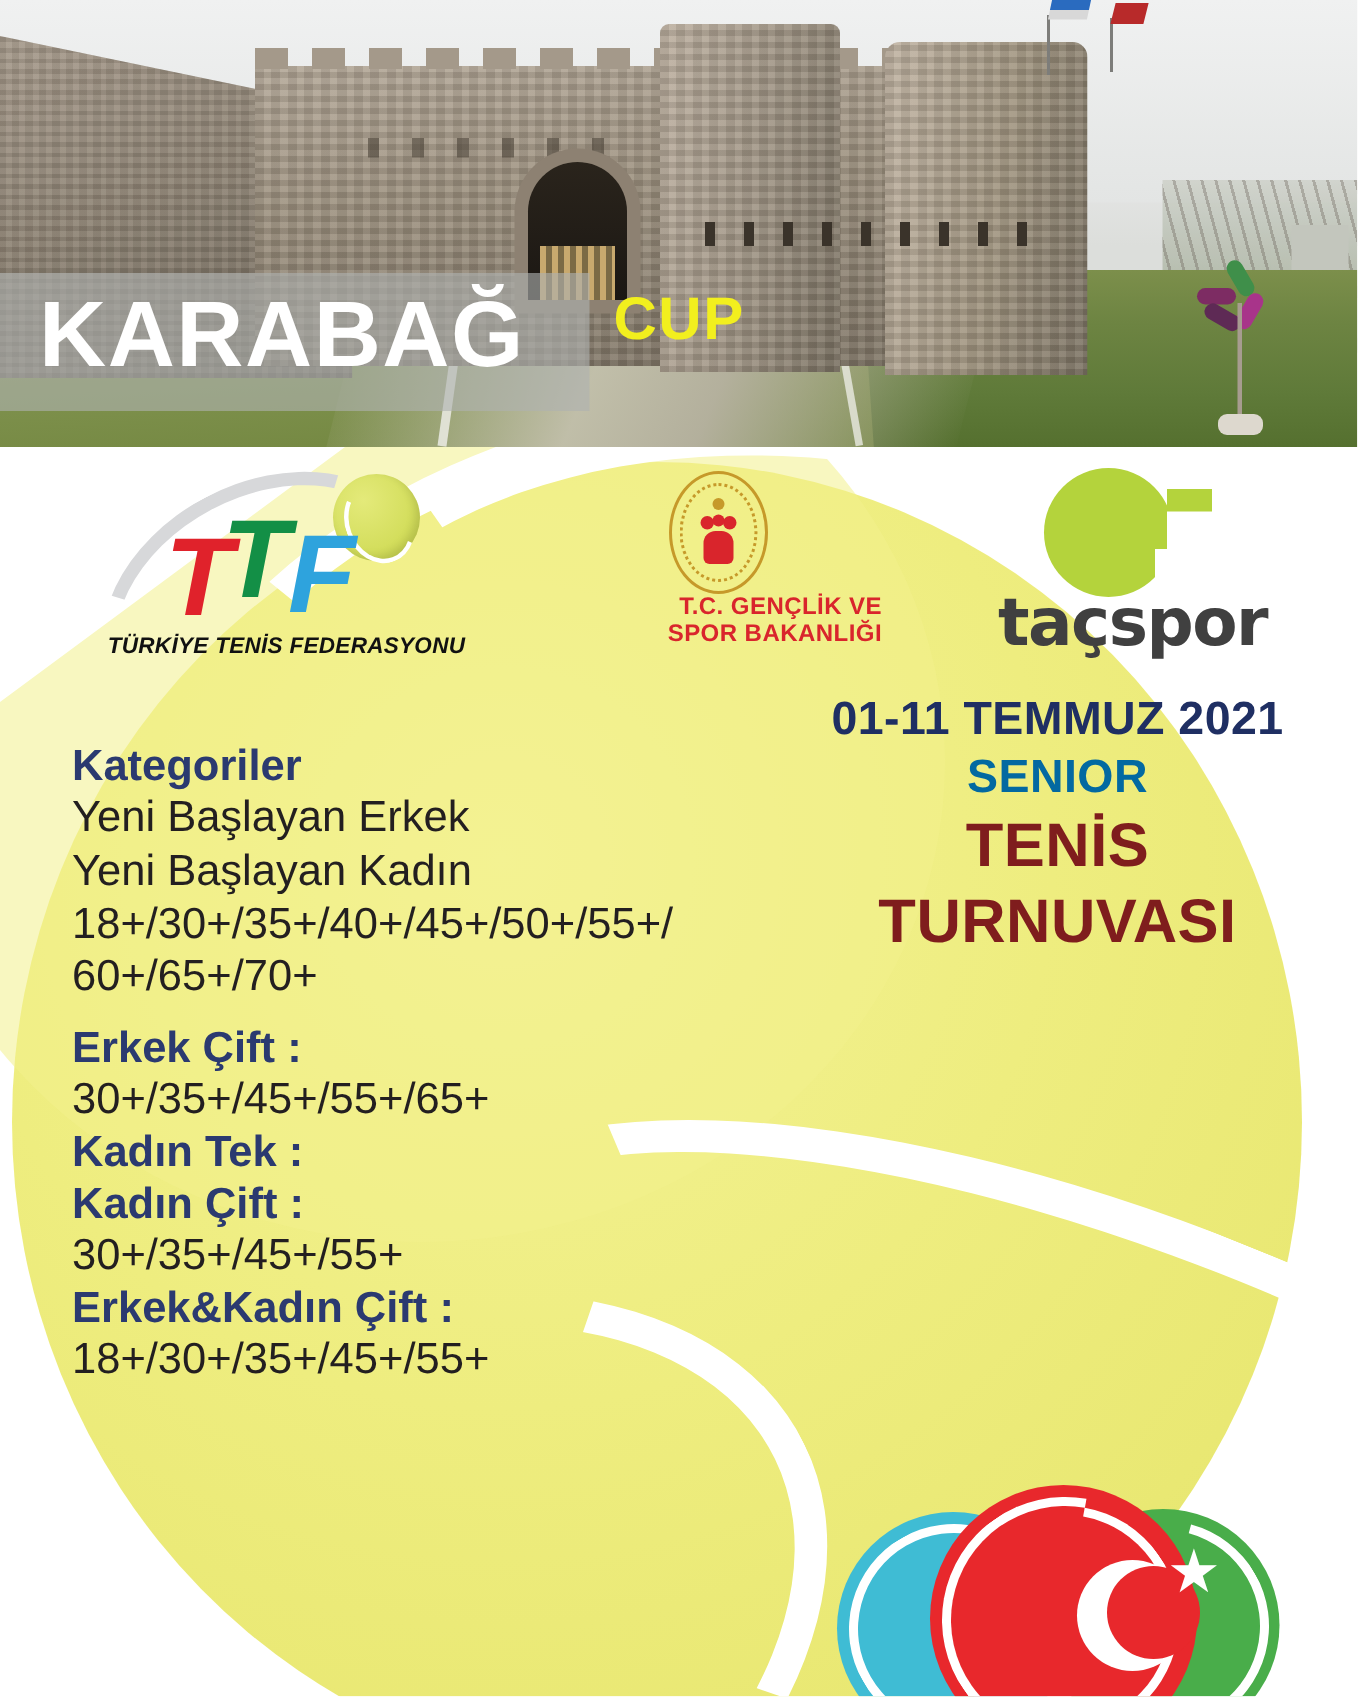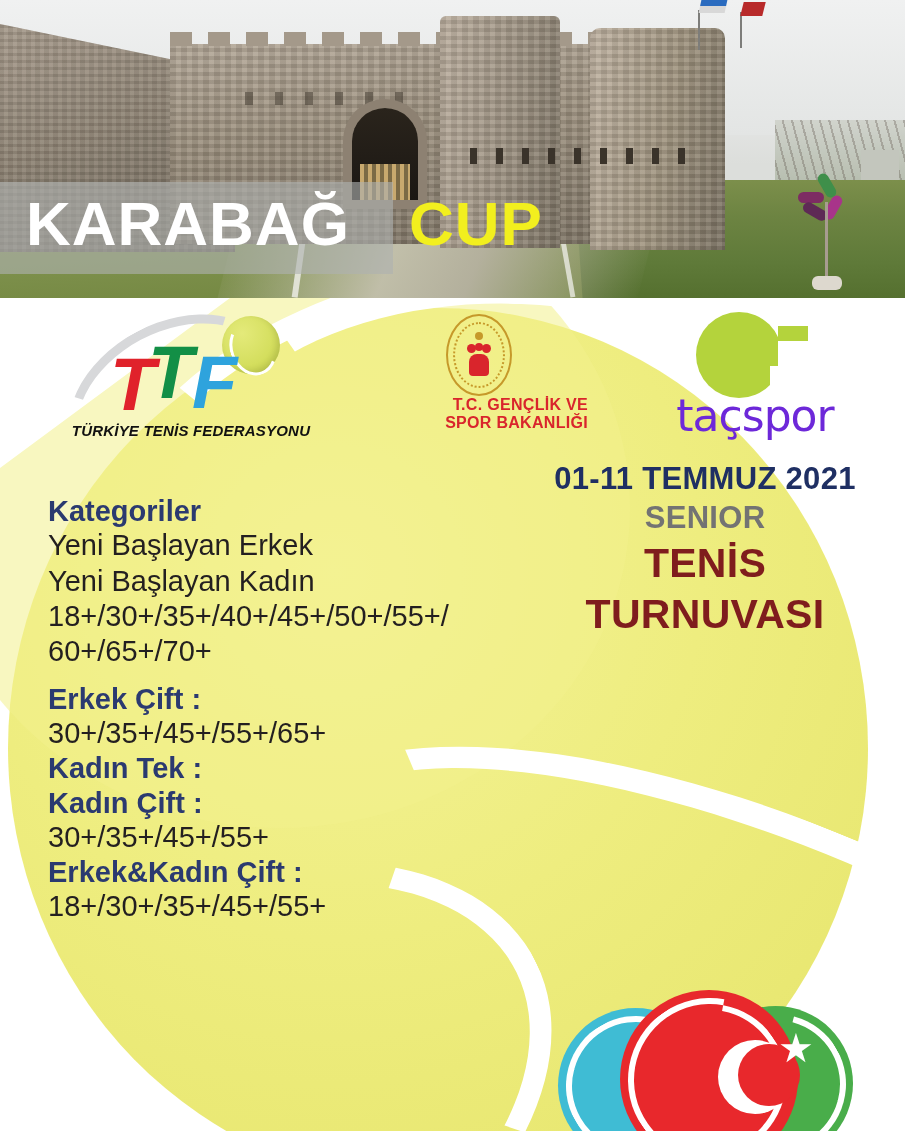--- a/index.html
+++ b/index.html
@@ -81,21 +81,21 @@
   .pinwheel{position:absolute;left:780px;top:172px;width:90px;height:120px;}
   .pin-blade{position:absolute;left:34px;top:22px;width:26px;height:11px;border-radius:6px;}
   .pin-pole{position:absolute;left:45px;top:30px;width:3px;height:78px;background:#a79c90;}
   .pin-base{position:absolute;left:32px;top:104px;width:30px;height:14px;background:#ddd8ce;border-radius:6px;}
 
   
   .kbar{position:absolute;left:0;top:182px;width:393px;height:92px;background:rgba(175,178,176,.62);}
   .karabag{position:absolute;left:26px;top:193px;font-family:"Liberation Sans",sans-serif;
     font-weight:700;font-size:62px;color:#ffffff;letter-spacing:1px;line-height:1;}
   .cup{position:absolute;left:409px;top:193px;font-family:"Liberation Sans",sans-serif;
-    font-weight:700;font-size:62px;color:#f2ef1e;letter-spacing:1px;line-height:1;}
+    font-weight:700;font-size:40px;color:#f2ef1e;letter-spacing:1px;line-height:1;}
 
   
   .body{position:absolute;left:0;top:298px;width:905px;height:833px;background:#ffffff;overflow:hidden;}
   
   .ball-big{position:absolute;left:8px;top:10px;width:860px;height:880px;border-radius:50%;
     background:radial-gradient(circle at 38% 30%,#f4f399 0%,#eeed7f 45%,#e9e873 75%,#e4e36d 100%);}
   .ball-big2{position:absolute;left:-70px;top:-110px;width:700px;height:640px;border-radius:50%;
     background:#f2f18c;opacity:.55;}
   
   .seam-top{position:absolute;left:100px;top:-40px;width:800px;height:470px;
@@ -141,31 +141,31 @@
     color:#d9252c;line-height:1.15;letter-spacing:.3px;}
 
   .tac{position:absolute;left:640px;top:0px;width:230px;height:138px;}
   .tac-circ{position:absolute;left:56px;top:4px;width:86px;height:86px;border-radius:50%;background:#b4d33c;}
   .tac-t{position:absolute;left:82px;top:14px;width:16px;height:62px;background:#ffffff;border-radius:2px;}
   .tac-t2{position:absolute;left:82px;top:14px;width:30px;height:15px;background:#b4d33c;}
   .tac-t3{position:absolute;left:82px;top:44px;width:34px;height:14px;background:#ffffff;}
   .tac-hook{position:absolute;left:74px;top:54px;width:26px;height:26px;border-radius:0 0 0 14px;
     border-left:15px solid #ffffff;border-bottom:15px solid #ffffff;}
   .tac-name{position:absolute;left:0;top:82px;width:230px;text-align:center;font-size:44px;
-    font-weight:400;color:#6d28d9;font-family:"DejaVu Sans",sans-serif;letter-spacing:-1px;}
+    font-weight:700;color:#404040;font-family:"DejaVu Sans",sans-serif;letter-spacing:-1px;}
 
   
   .cats{position:absolute;left:48px;top:156px;width:500px;margin-top:40px;}
   .cat-h{font-size:29px;font-weight:700;color:#2b3a70;line-height:1.18;}
   .cat-p{font-size:29px;font-weight:400;color:#231f20;line-height:1.22;}
 
   
   .dates{position:absolute;left:520px;top:162px;width:370px;text-align:center;}
   .d1{font-size:31px;font-weight:700;color:#1f2f63;letter-spacing:.3px;line-height:1.25;}
-  .d2{font-size:31px;font-weight:700;color:#737373;letter-spacing:.3px;line-height:1.25;}
+  .d2{font-size:31px;font-weight:700;color:#0369a1;letter-spacing:.3px;line-height:1.25;}
   .d3{font-size:41px;font-weight:700;color:#7f1d1d;letter-spacing:.3px;line-height:1.25;}
 
   
   .trio{position:absolute;left:548px;top:690px;width:330px;height:180px;}
   .tb{position:absolute;width:155px;height:155px;border-radius:50%;}
   .tb-blue{left:10px;top:20px;background:#3fbcd4;}
   .tb-green{left:150px;top:18px;background:#49ad4a;}
   .tb-red{left:72px;top:2px;width:178px;height:178px;background:#e8282c;z-index:3;}
   .tb-seam{position:absolute;border-radius:50%;border:6px solid #fff;
     border-right-color:transparent;border-bottom-color:transparent;}

